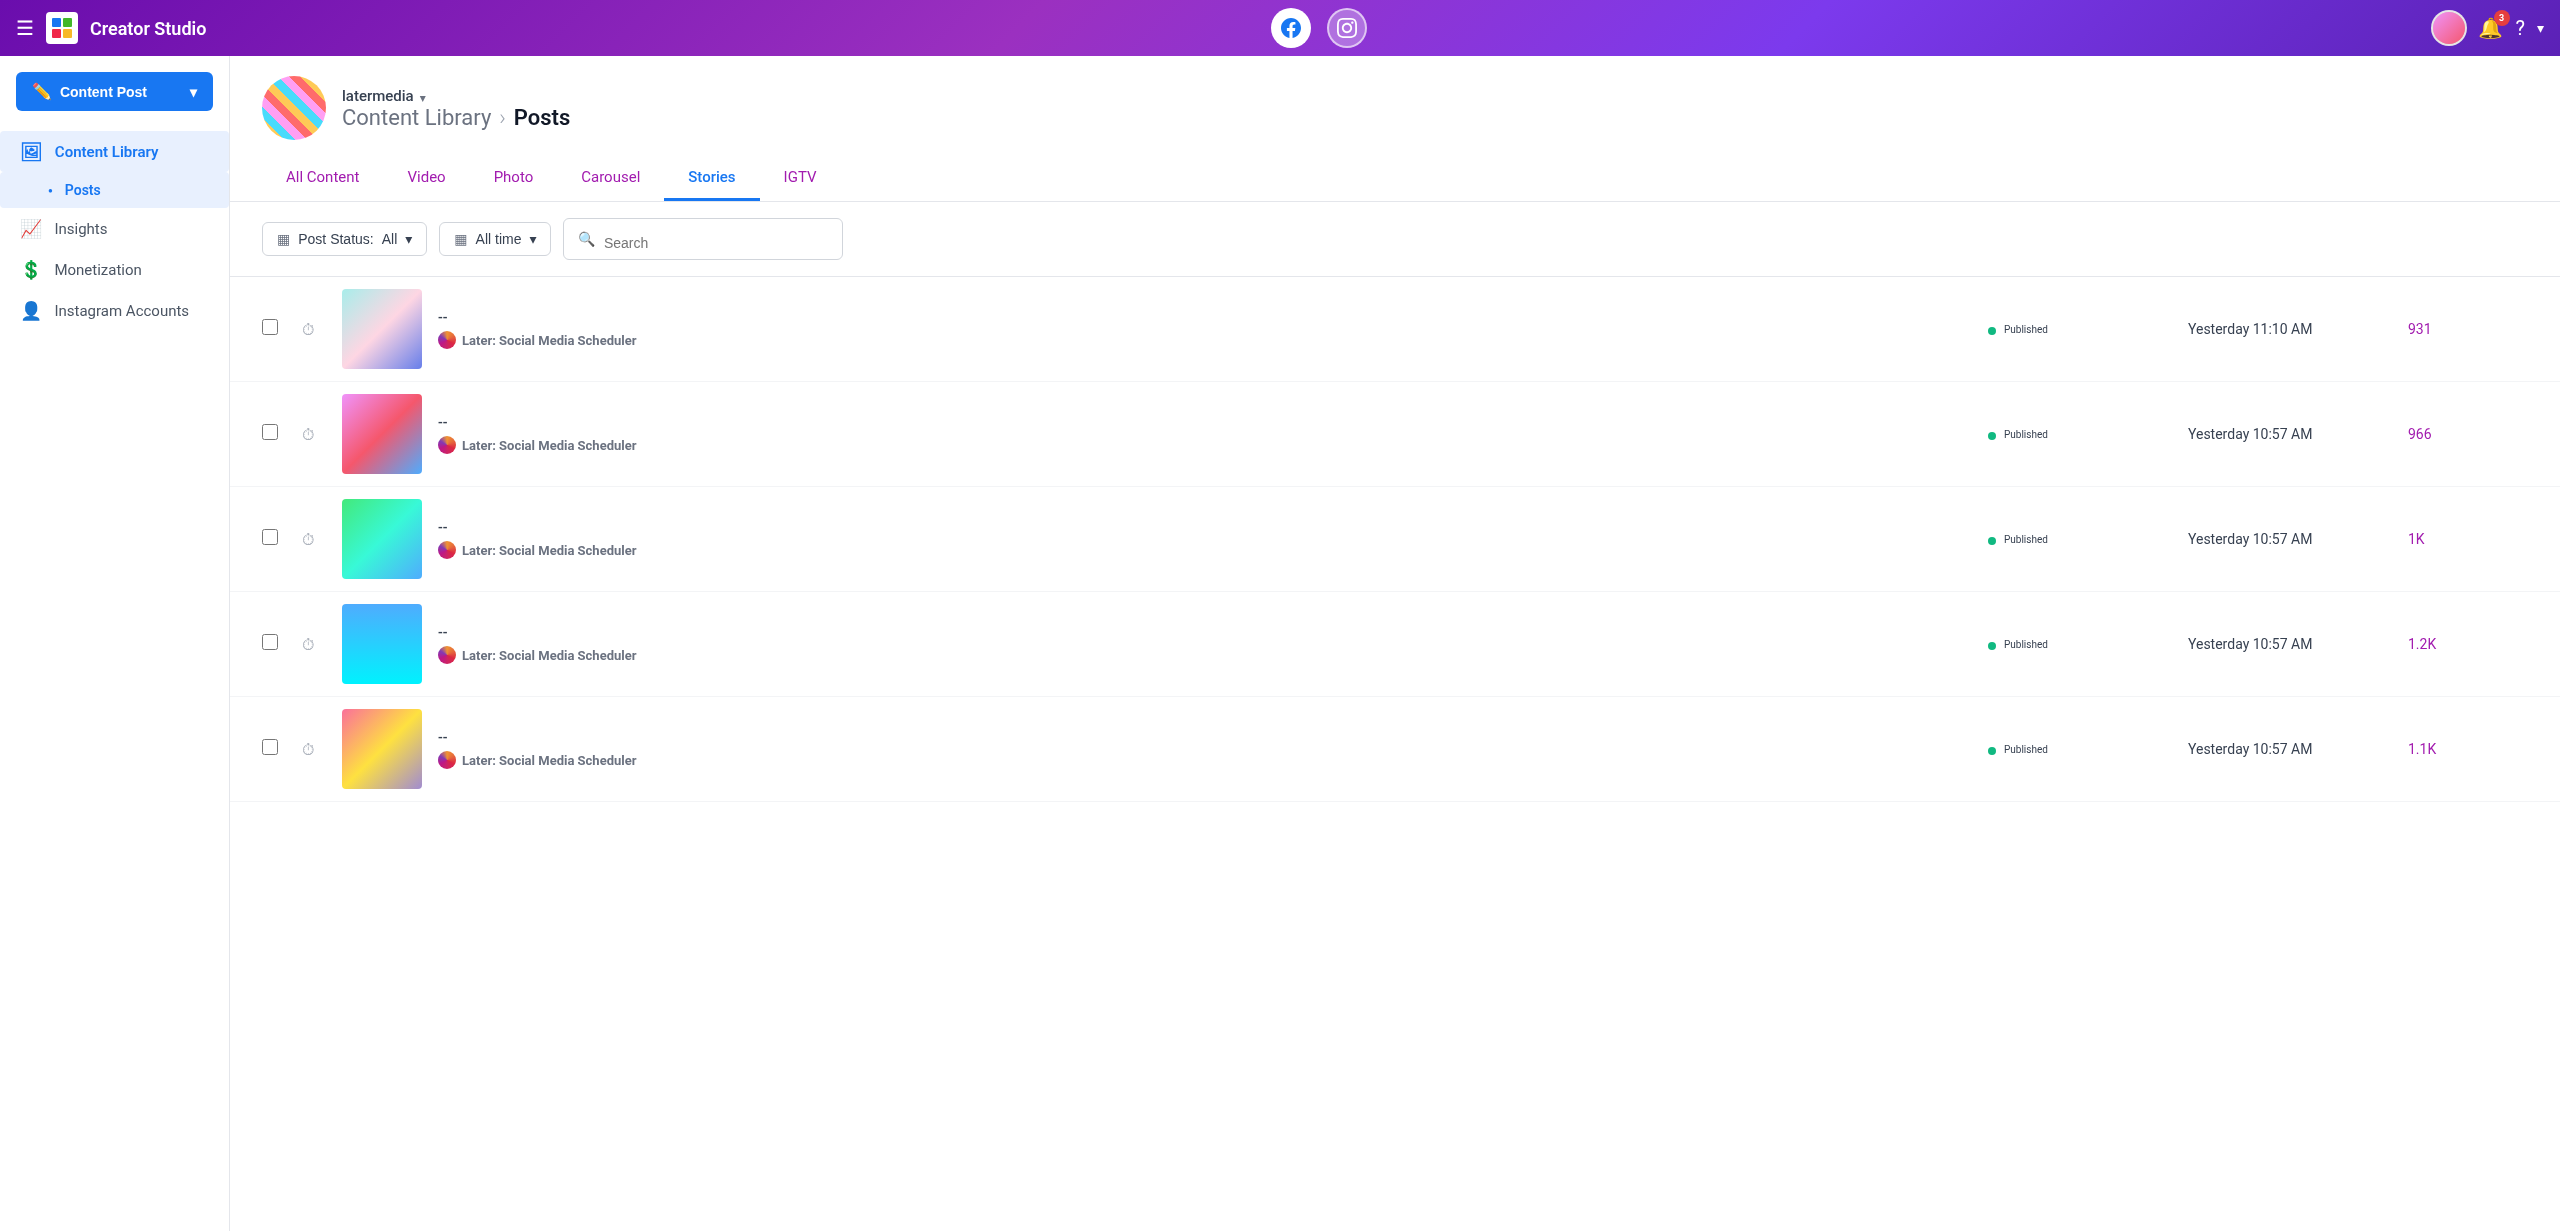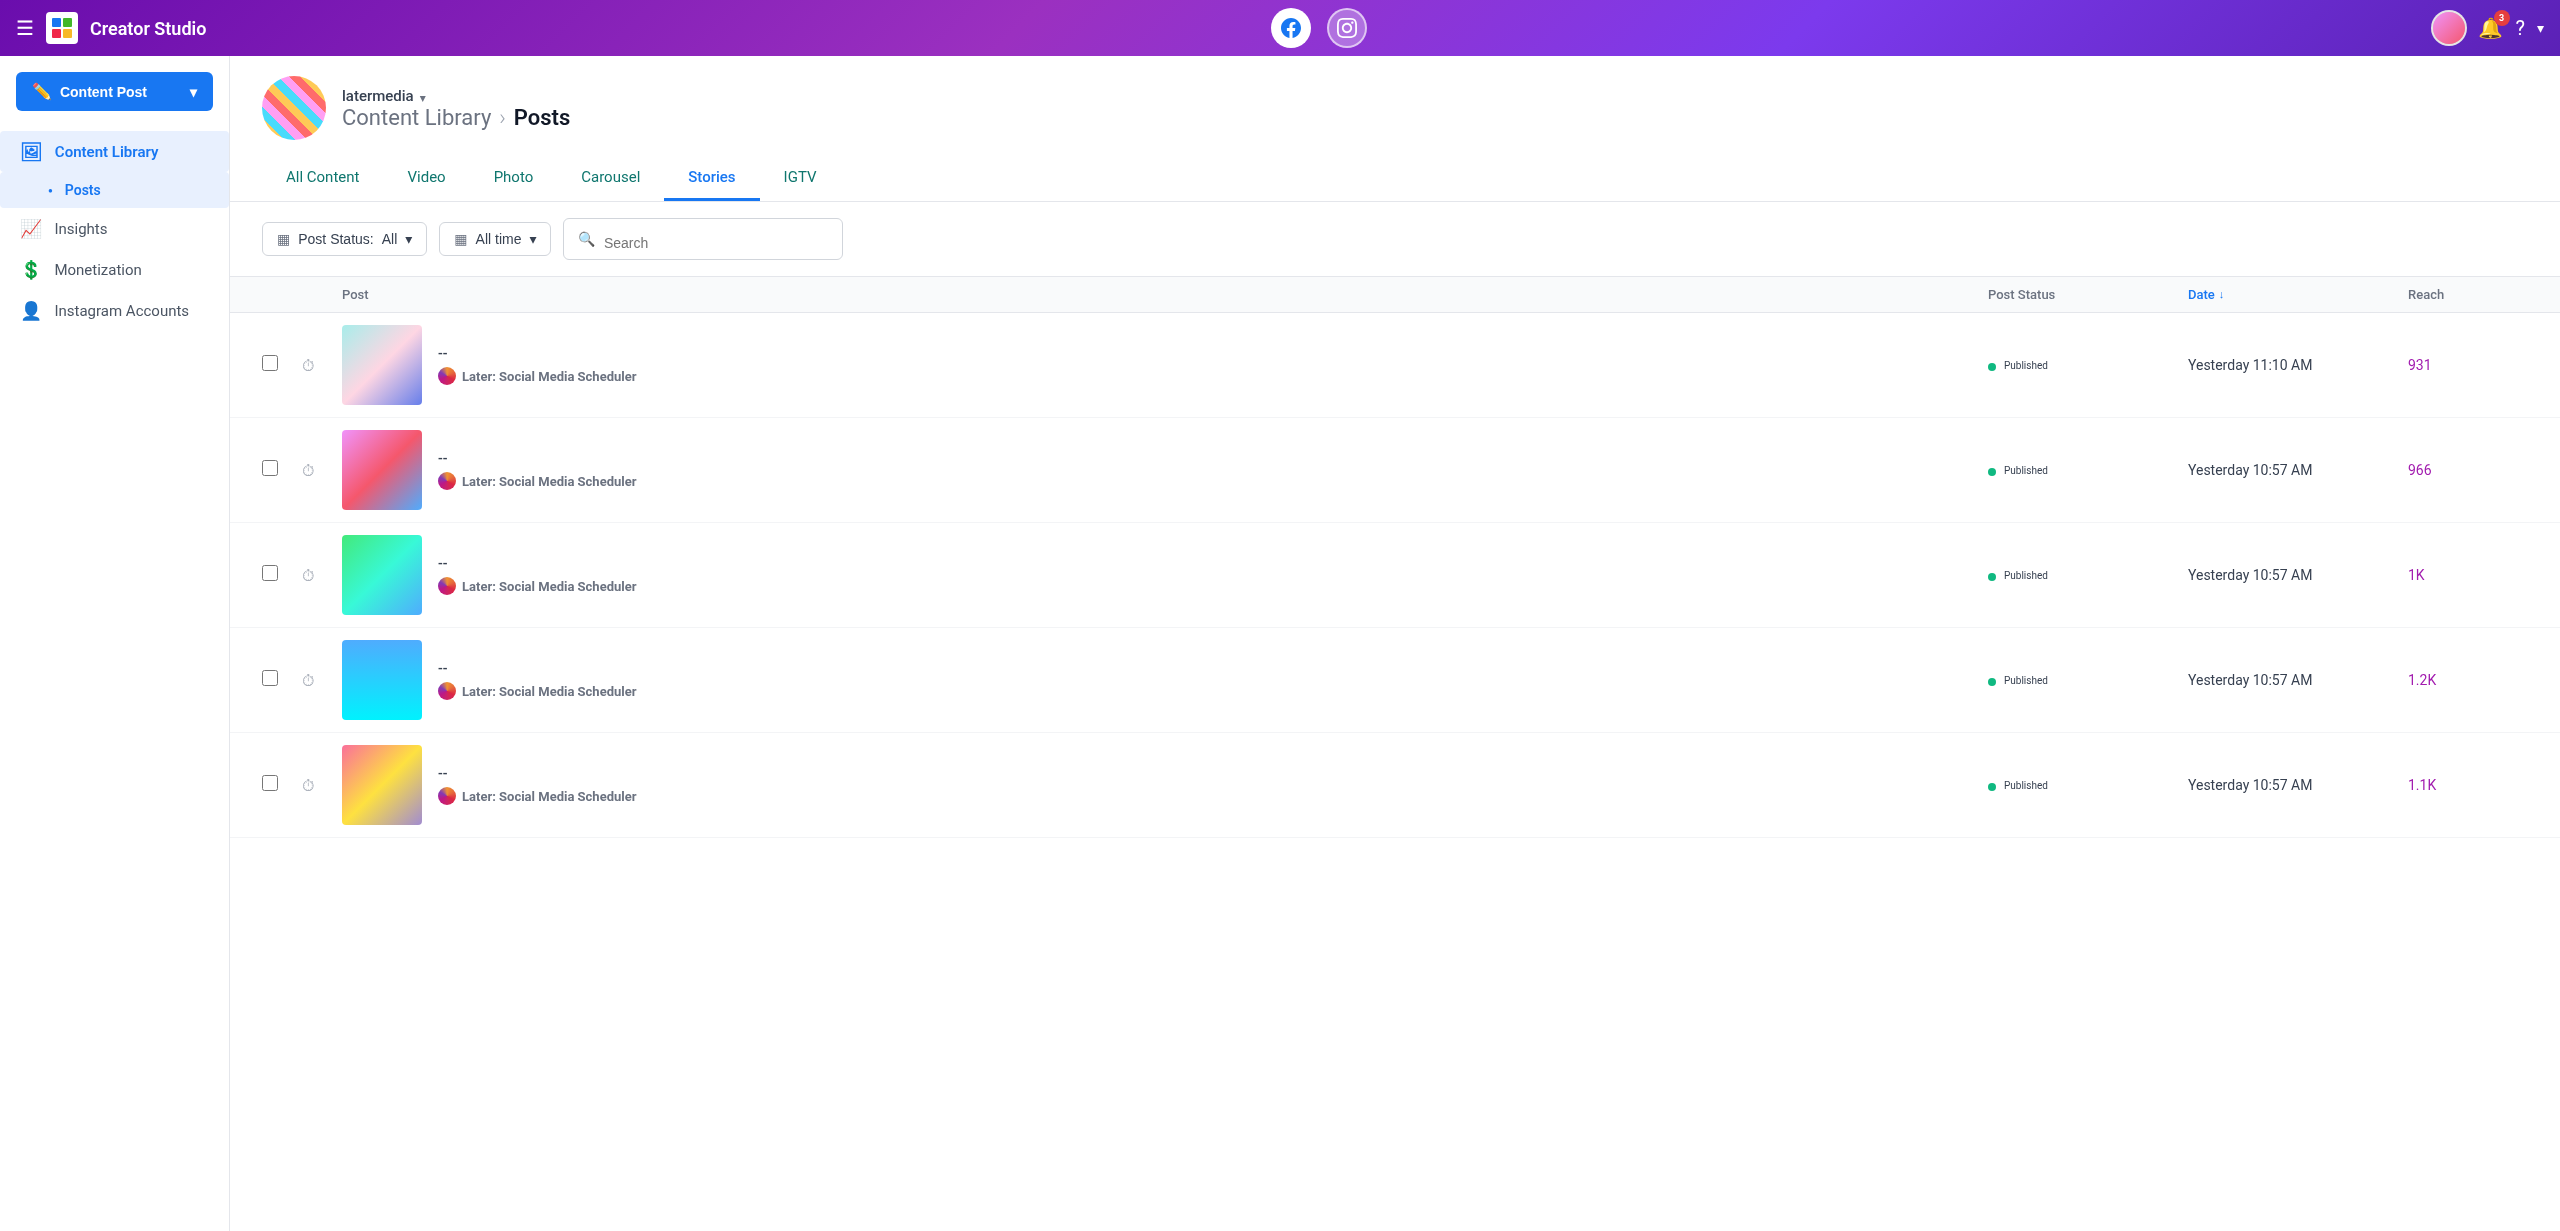--- a/index.html
+++ b/index.html
@@ -75,21 +75,21 @@
     }
     .header-text .account-name { font-size: 15px; color: #374151; font-weight: 500; display: flex; align-items: flex-end; gap: 6px; }
     .header-text .account-name .dropdown-arrow { font-size: 12px; color: #6b7280; }
     .breadcrumb { display: flex; align-items: center; gap: 8px; font-size: 22px; font-weight: 600; color: #374151; }
     .breadcrumb .sep { color: #9ca3af; font-weight: 300; }
     .breadcrumb .current { color: #111827; }
 
     
     .tabs { display: flex; gap: 0; margin-top: 4px; }
     .tab {
-      padding: 12px 24px; font-size: 15px; color: #0f766e; cursor: pointer;
+      padding: 12px 24px; font-size: 15px; color: #a21caf; cursor: pointer;
       border-bottom: 3px solid transparent; white-space: nowrap;
     }
     .tab.active { color: #1877f2; border-bottom-color: #1877f2; font-weight: 500; }
 
     
     .filters { padding: 16px 32px; display: flex; align-items: center; gap: 12px; border-bottom: 1px solid #e4e6eb; }
     .filter-btn {
       display: flex; align-items: center; gap: 8px; padding: 8px 14px;
       border: 1px solid #d1d5db; border-radius: 6px; background: white;
       font-size: 14px; color: #374151; cursor: pointer;
@@ -253,31 +253,20 @@
         <span class="filter-icon">▦</span>
         <span>All time</span>
         <span>▾</span>
       </button>
       <div class="search-bar">
         <span class="search-icon">🔍</span>
         <input type="text" placeholder="Search" style="">
       </div>
     </div>
 
-    <div class="table-header">
-      <div></div>
-      <div></div>
-      <div class="th">Post</div>
-      <div class="th">Post Status</div>
-      <div class="th sortable active">
-        <span>Date</span>
-        <span class="sort-arrow">↓</span>
-      </div>
-      <div class="th">Reach</div>
-    </div>
 
     <div id="table-body">
         <div class="table-row">
     <div>
       <input type="checkbox" class="row-checkbox" style="">
     </div>
     <div>
       <span class="row-timer">⏱</span>
     </div>
     <div class="post-cell">

